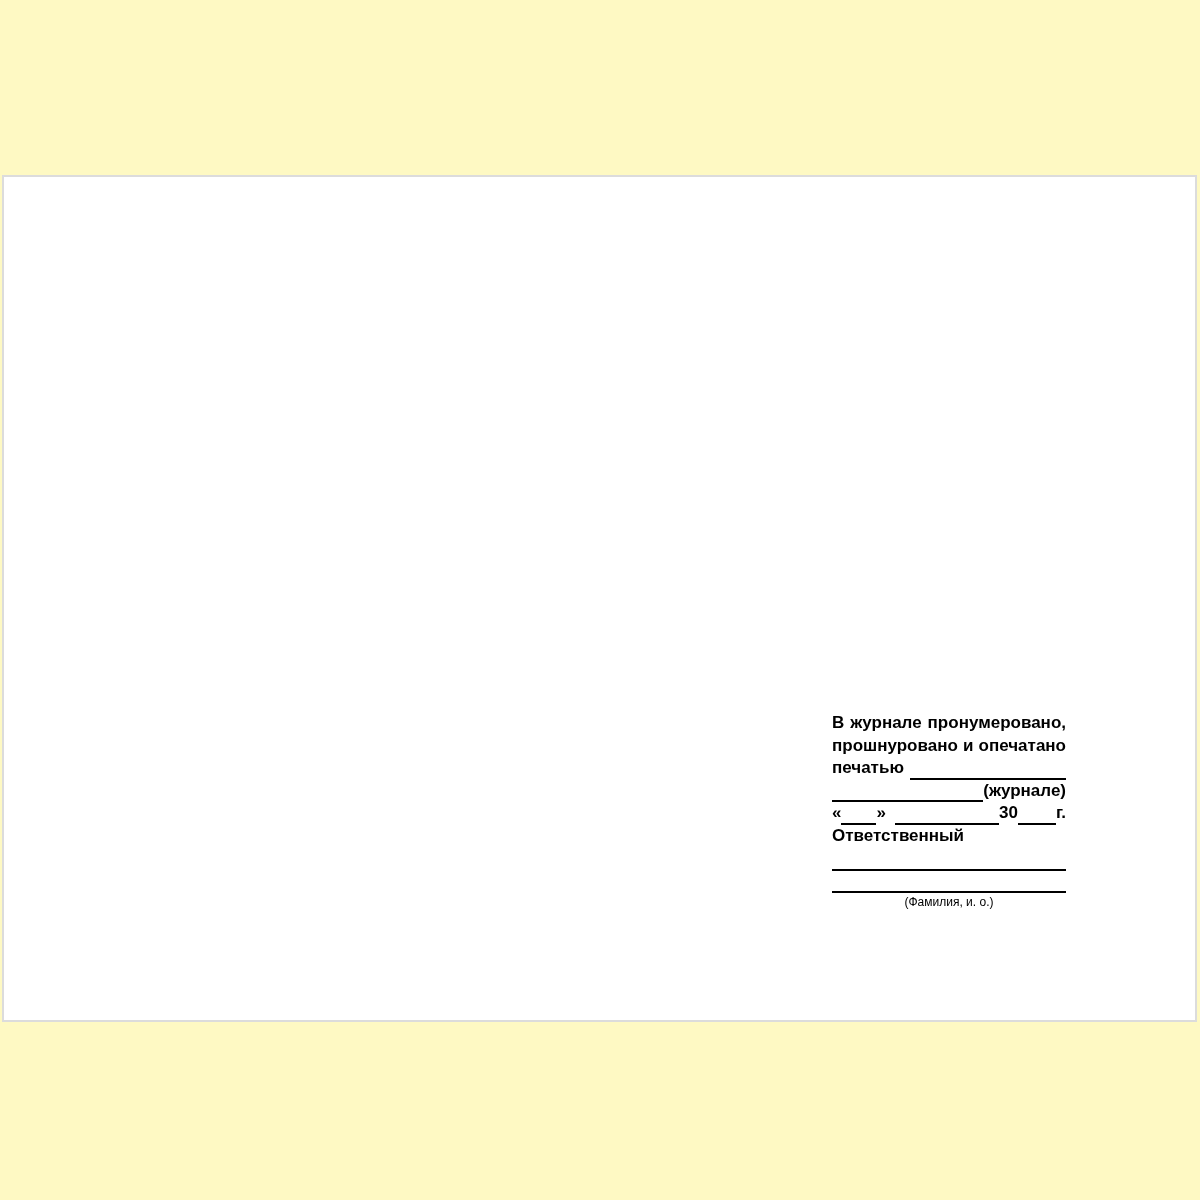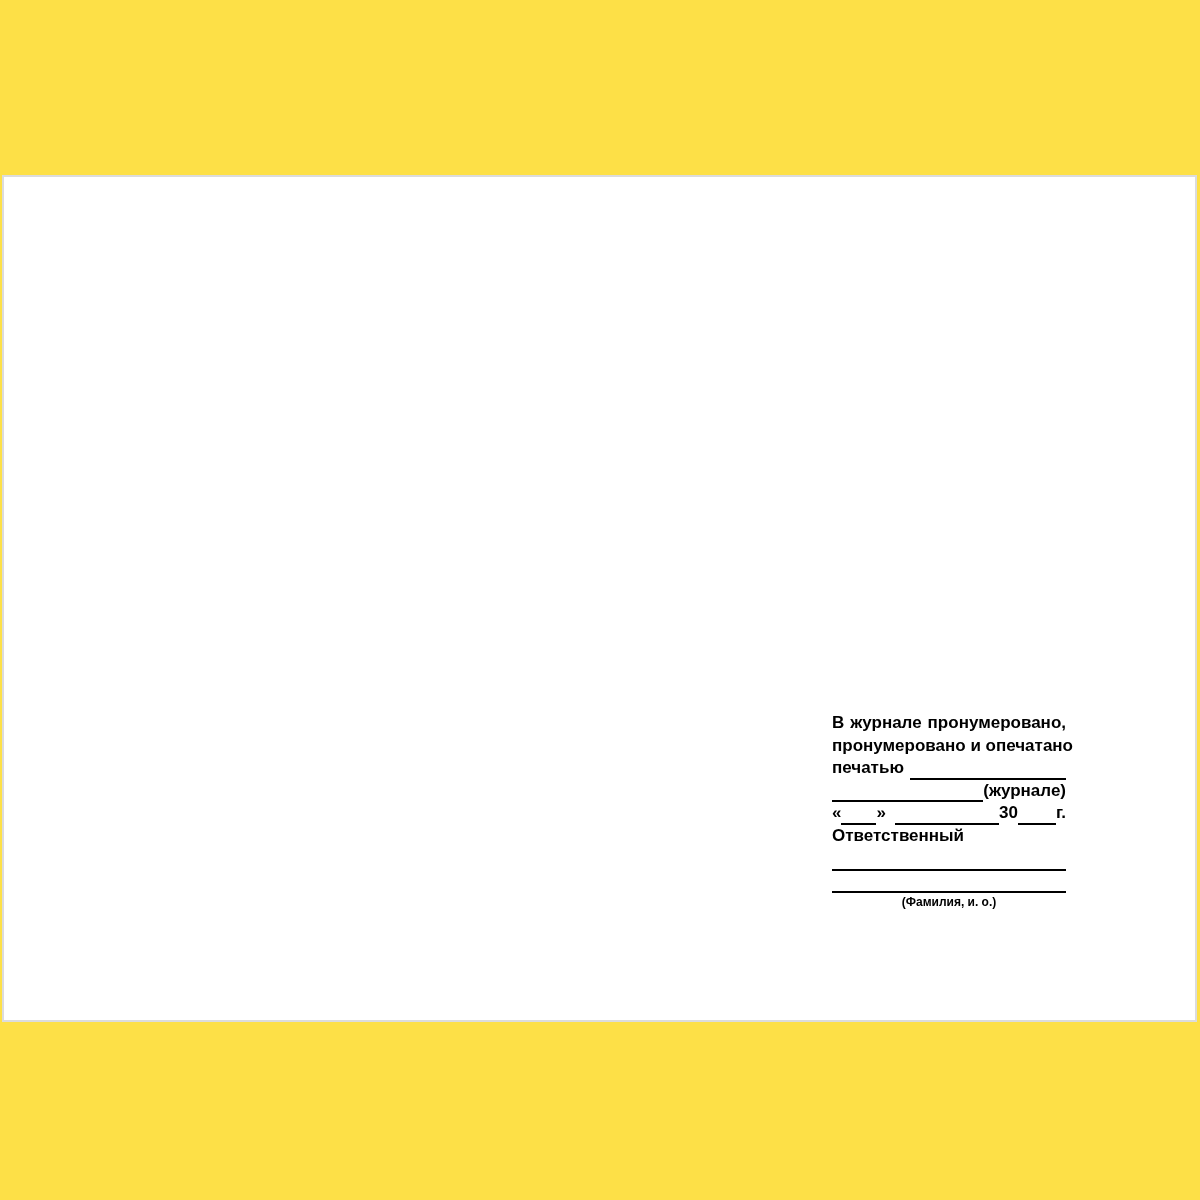--- a/index.html
+++ b/index.html
@@ -4,21 +4,21 @@
 <style>
   html, body {
     margin: 0;
     padding: 0;
     background: #ffffff;
   }
   .viewport {
     position: relative;
     width: 1200px;
     height: 1200px;
-    background: #fde047;
+    background: #fef9c3;
     overflow: hidden;
     font-family: "Liberation Sans", "DejaVu Sans", sans-serif;
   }
   
   .sheet {
     position: absolute;
     left: 2px;
     top: 175px;
     width: 1191px;
     height: 843px;
@@ -67,38 +67,38 @@
   .sigline {
     border-top: 2px solid var(--text, #000000);
     width: 100%;
     height: 0;
   }
   .sigline.first { margin-top: 21px; }
   .sigline.second { margin-top: 20px; }
   .caption {
     margin-top: 2px;
     font-size: 12px;
-    font-weight: bold;
+    font-weight: normal;
     line-height: 14px;
     text-align: center;
     color: var(--text, #000000);
   }
 </style>
 </head>
 <body>
 
 <div class="viewport">
 
   <div class="sheet"></div>
 
   <div class="cert">
 
     <div class="line just">В журнале пронумеровано,</div>
 
-    <div class="line just">пронумеровано и опечатано</div>
+    <div class="line just">прошнуровано и опечатано</div>
 
     <div class="line flexline">
       <span>печатью</span>
       <span class="blank grow gapL"></span>
     </div>
 
     <div class="line flexline">
       <span class="blank grow"></span>
       <span>(журнале)</span>
     </div>

